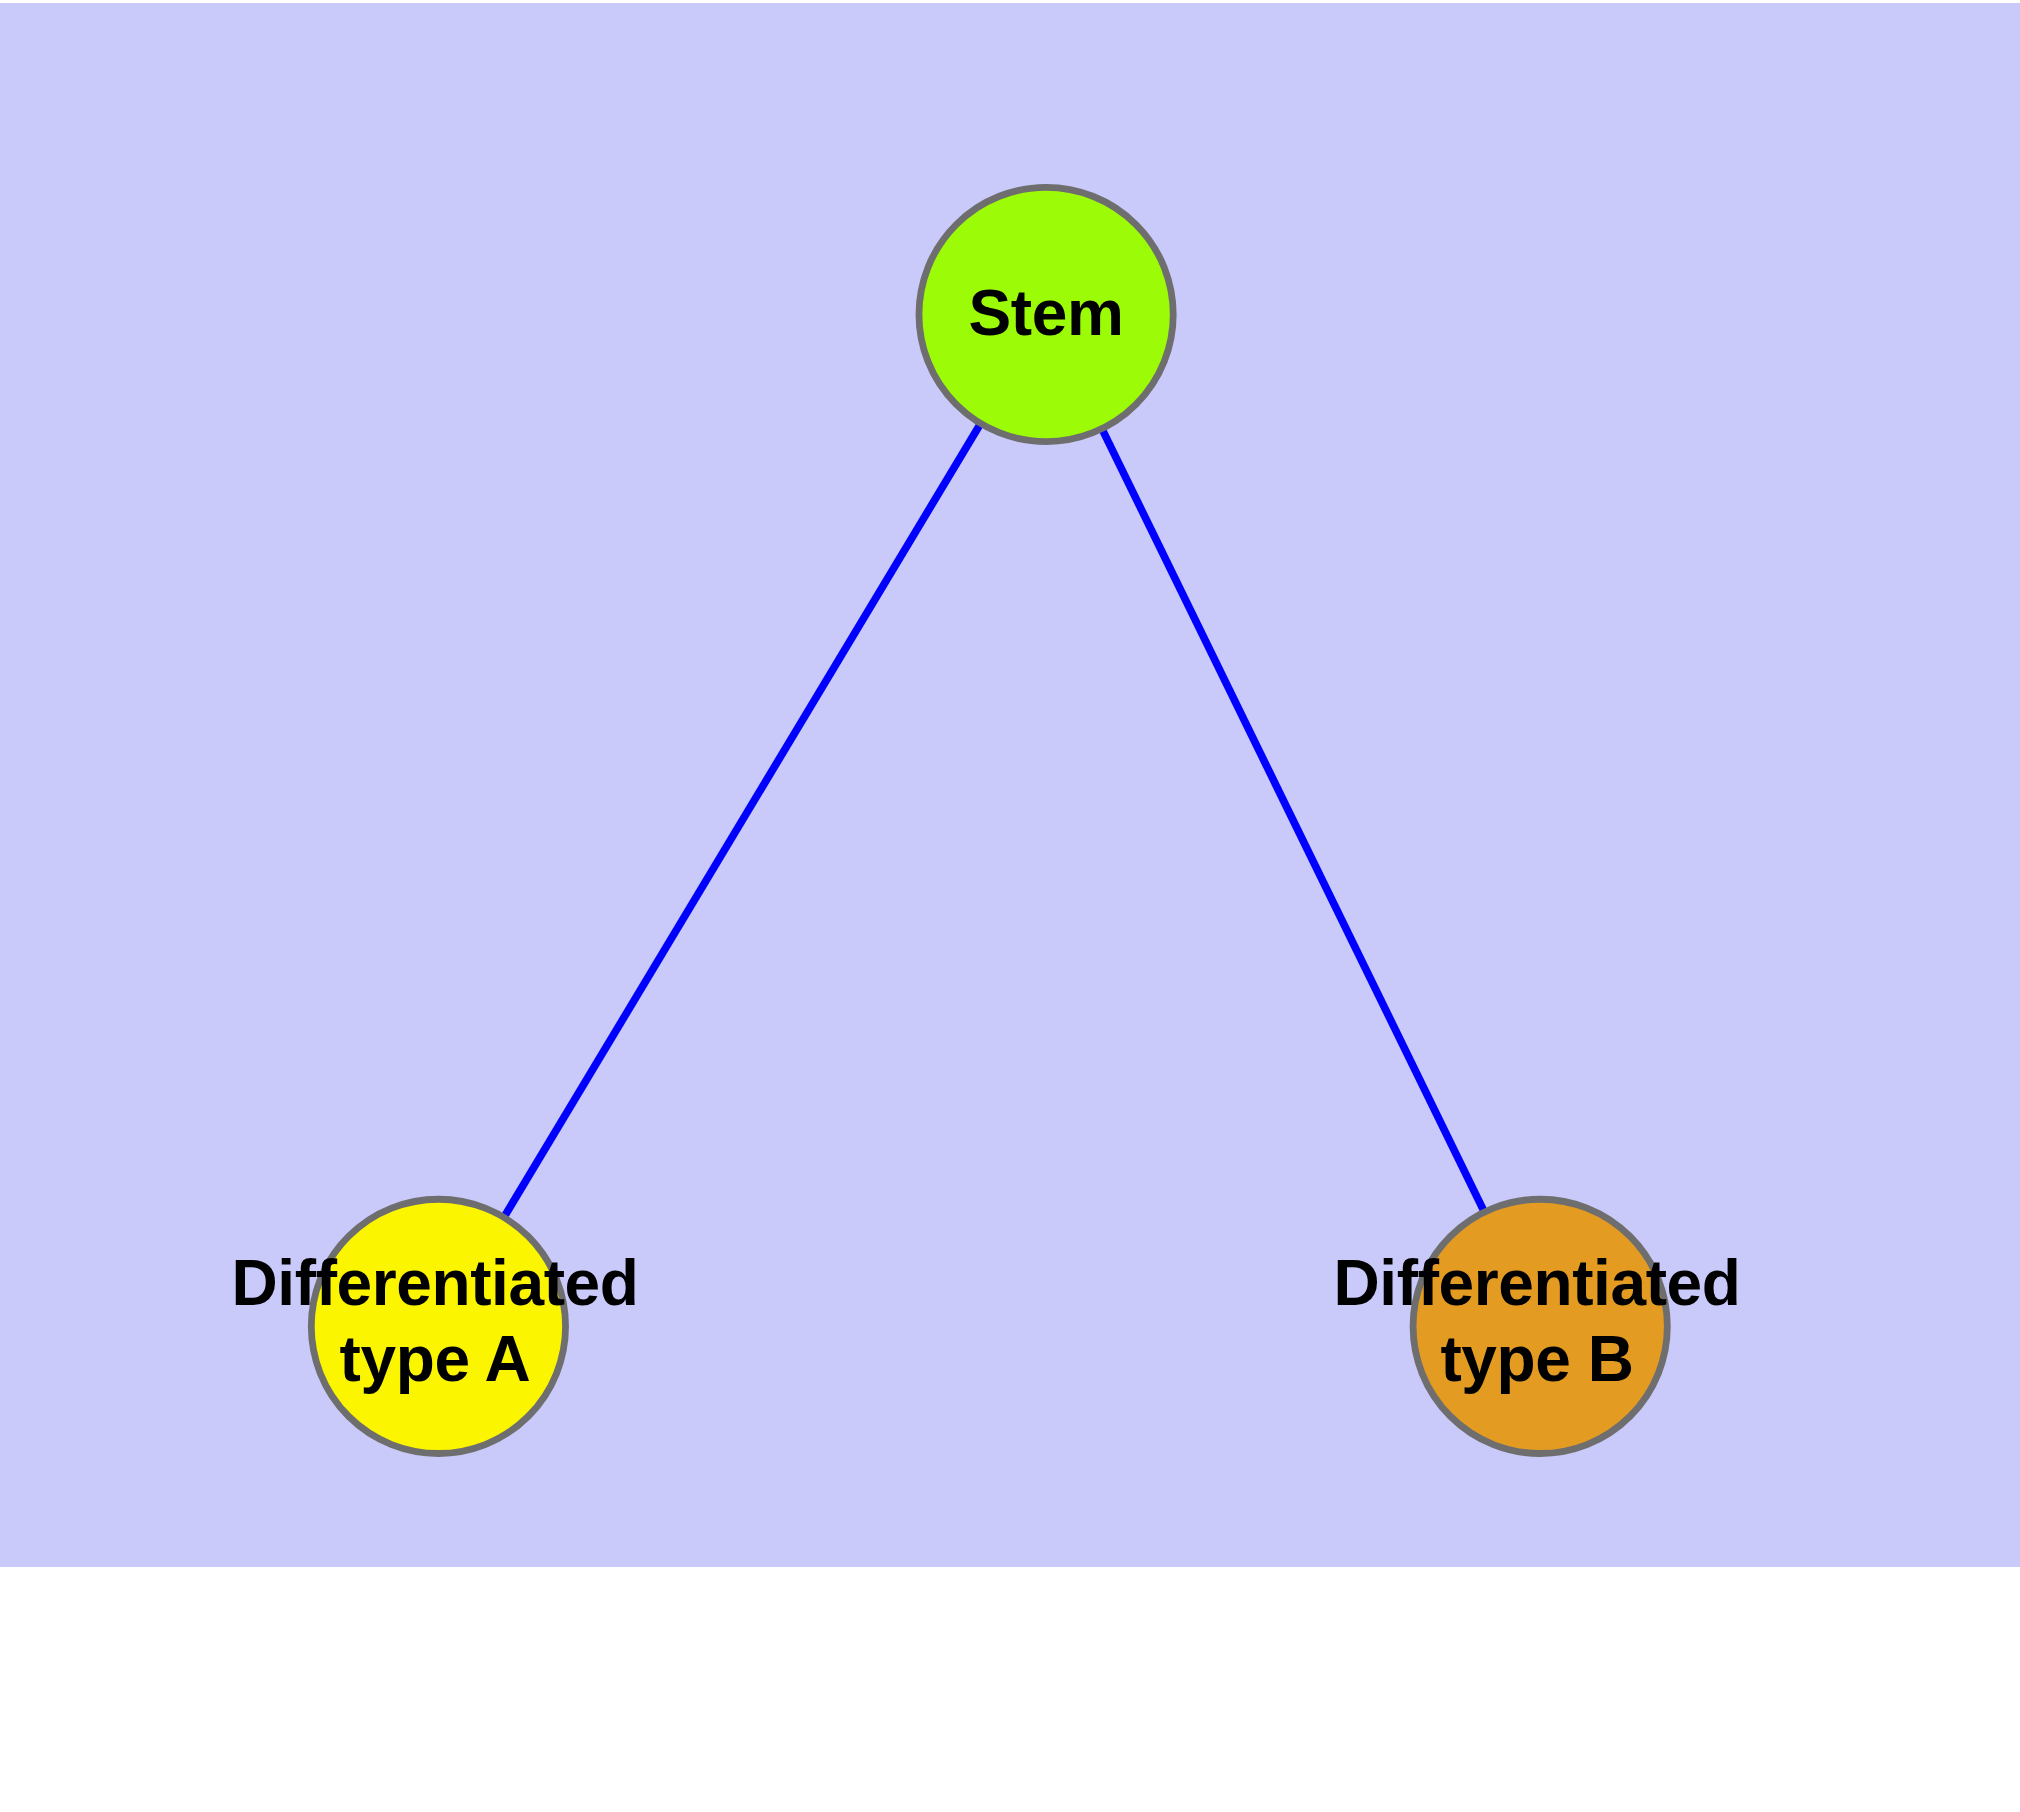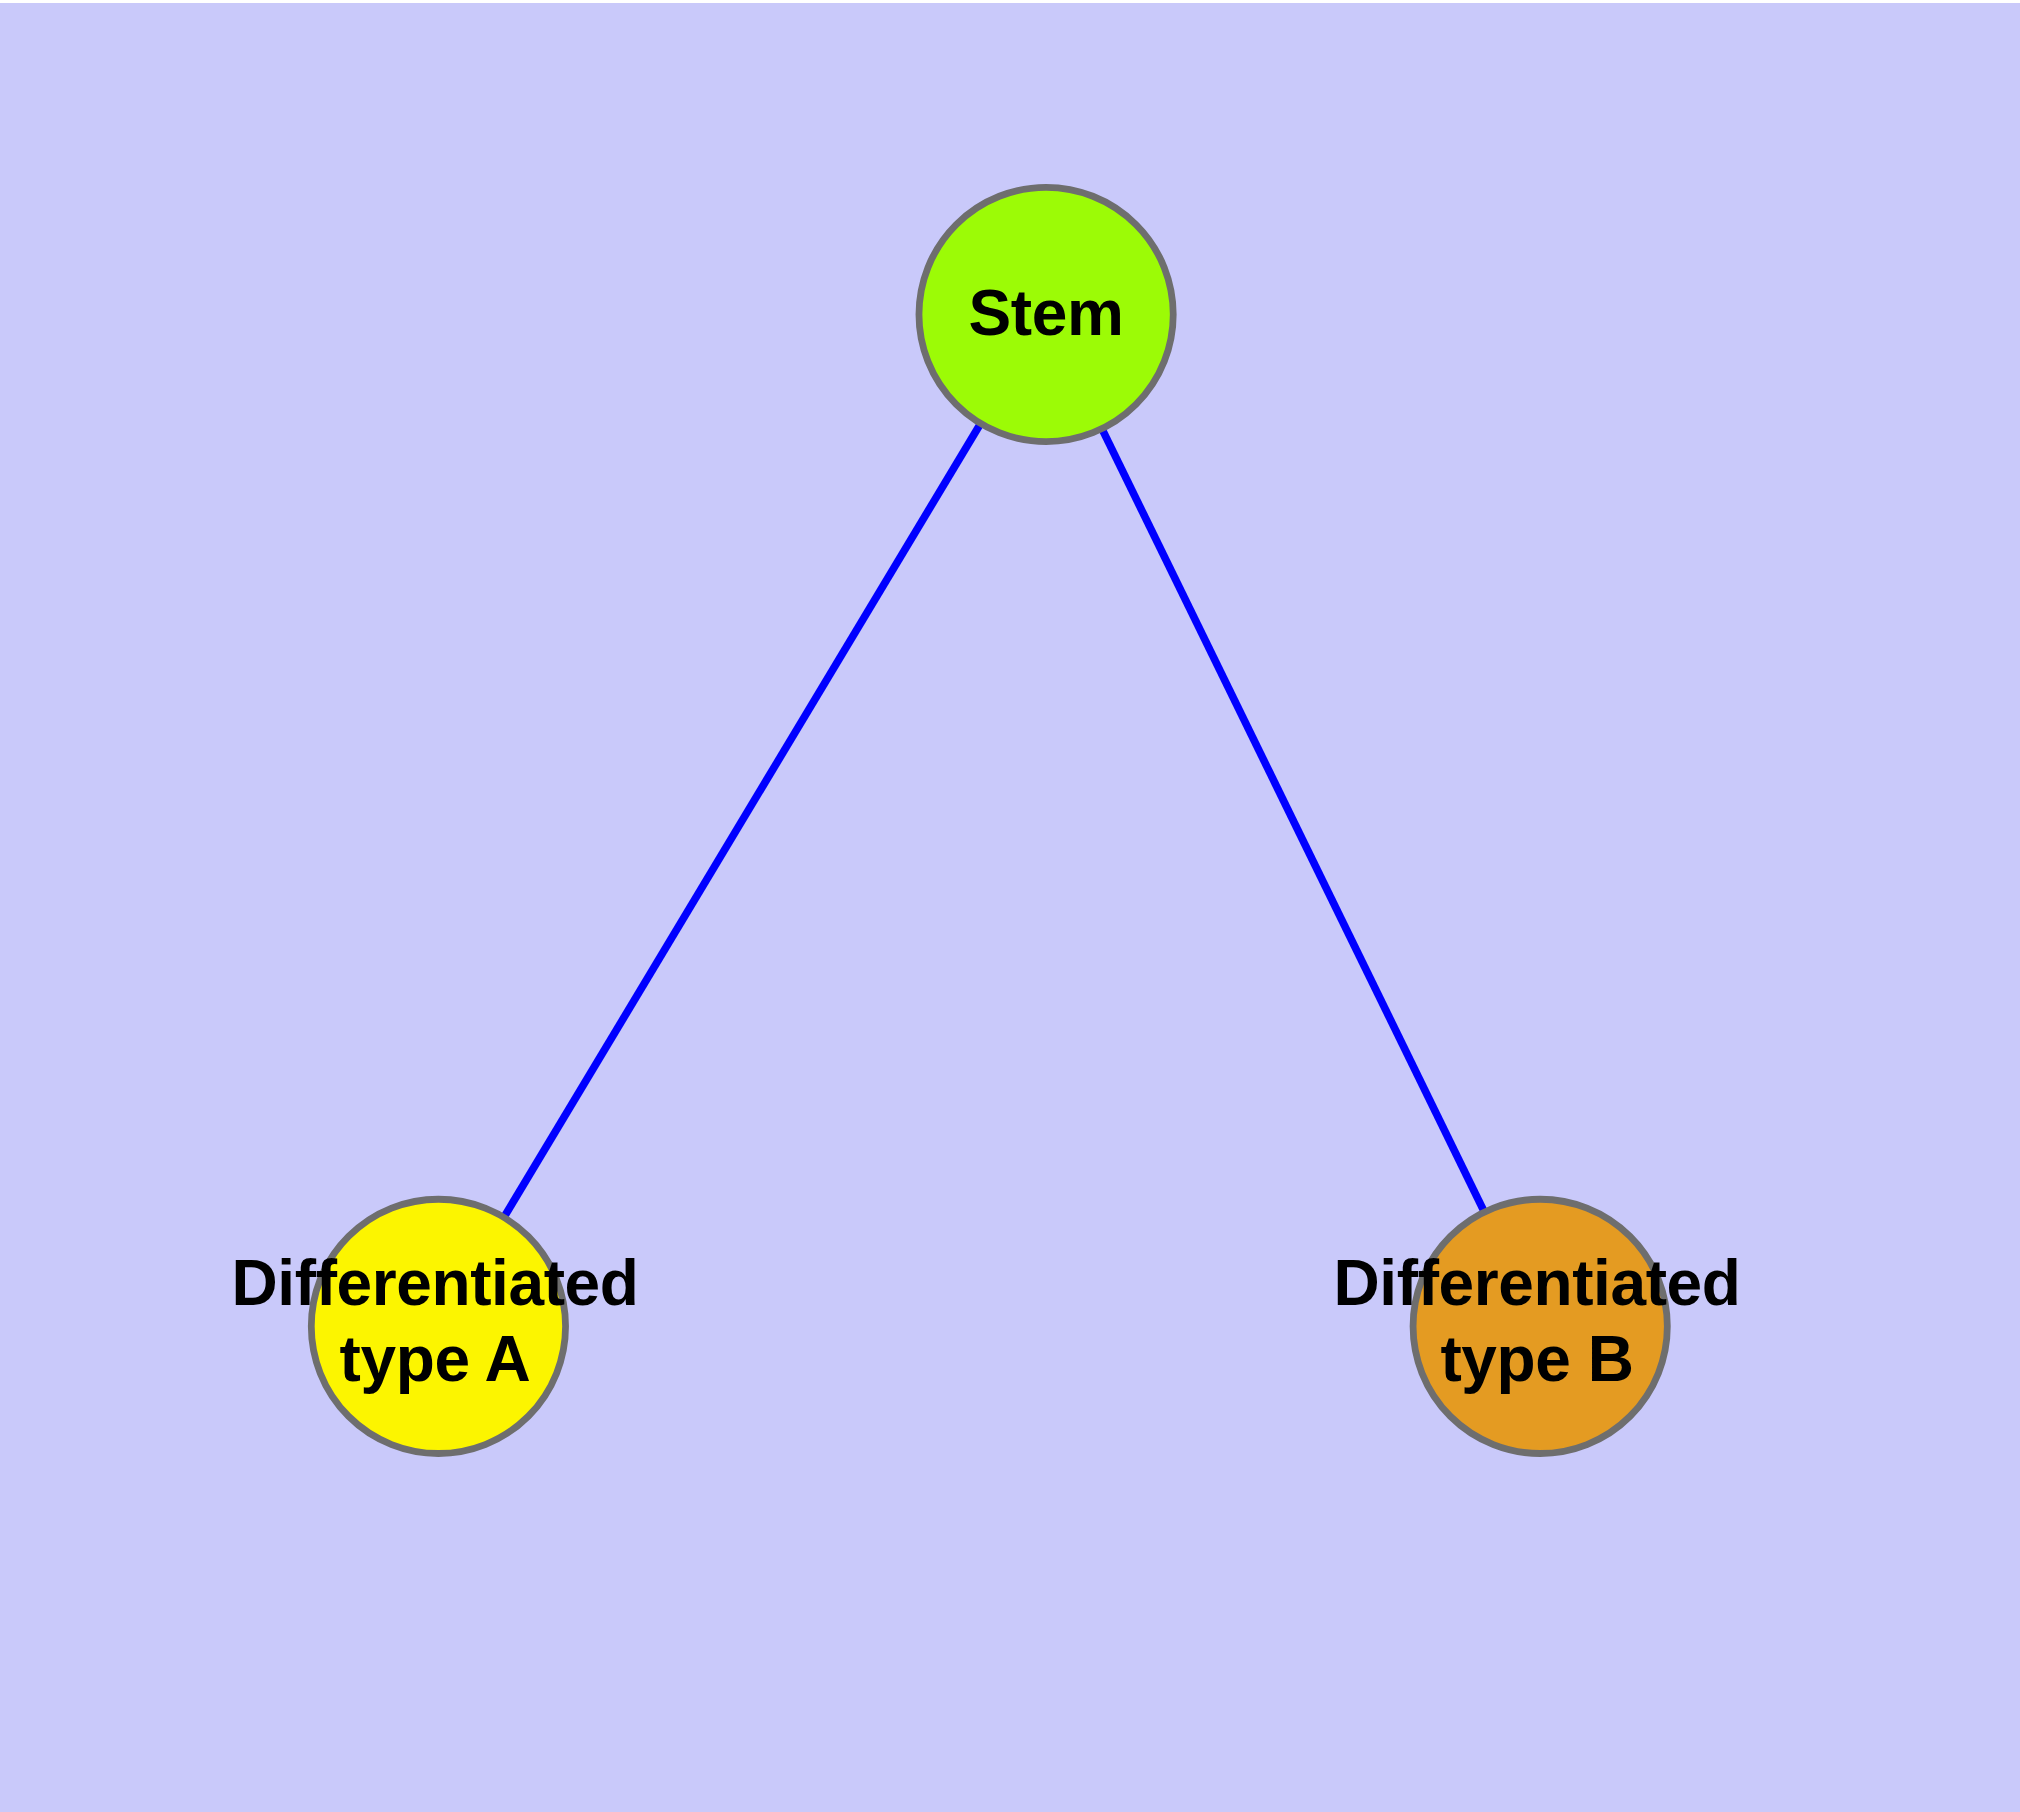--- a/index.html
+++ b/index.html
@@ -51,21 +51,21 @@
     left: 0;
     top: 0;
     width: 2021px;
     height: 3.4px;
     background: #ffffff;
   }
 </style>
 </head>
 <body>
 
-<div id="canvas" style="width: 2021px; height: 1812px; background: rgb(201, 201, 250);">
+<div id="canvas" style="width: 2021px; height: 1567px; background: rgb(201, 201, 250);">
 
   <div class="top-strip"></div>
 
   <svg id="graph-svg" viewBox="0 0 2384 2138" style="width: 2021px; height: 1812px;">
     <g>
       <line class="edge-line" x1="1234" y1="371" x2="517" y2="1565" stroke="#0000ff" stroke-width="9"></line>
       <line class="edge-line" x1="1234" y1="371" x2="1817" y2="1565" stroke="#0000ff" stroke-width="9"></line>
     </g>
     <g>
       <circle class="node-circle" cx="1234" cy="371" r="150" fill="#9cfb06" stroke="#6e6e6e" stroke-width="8"></circle>

